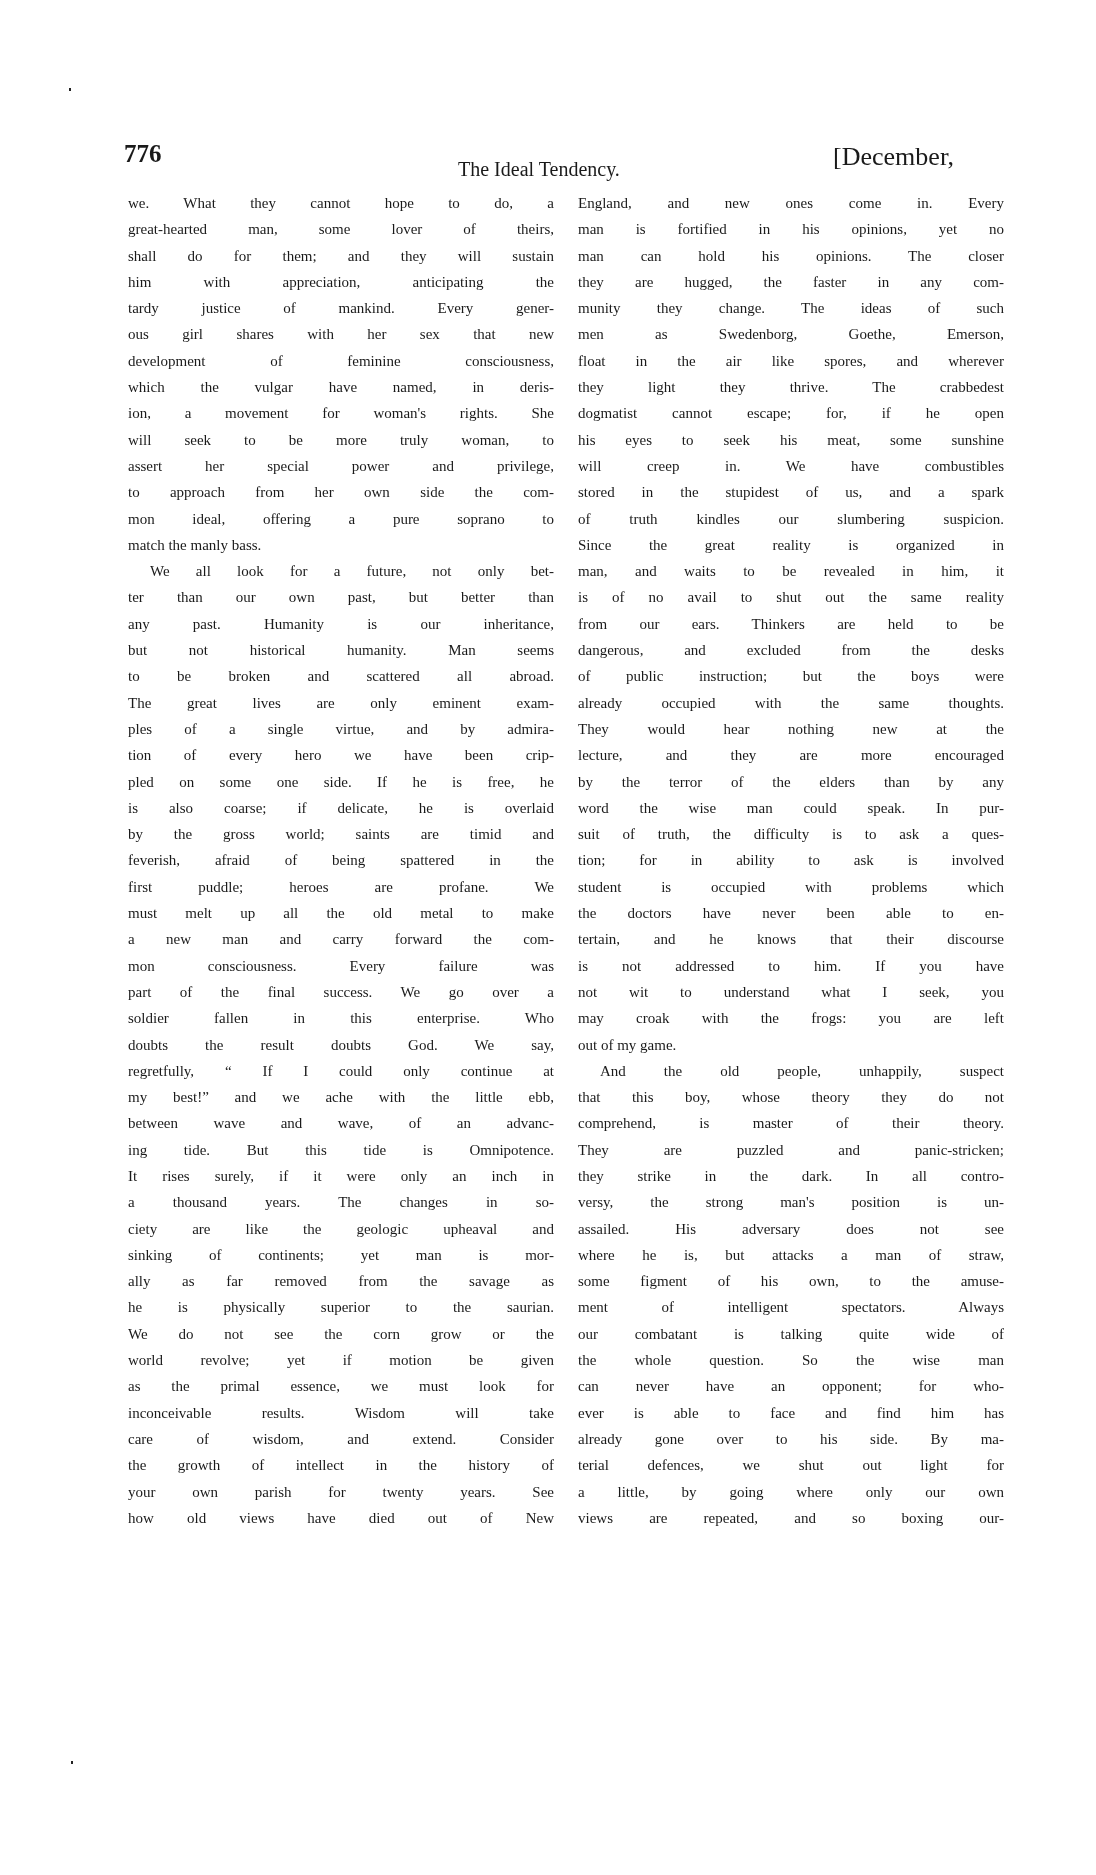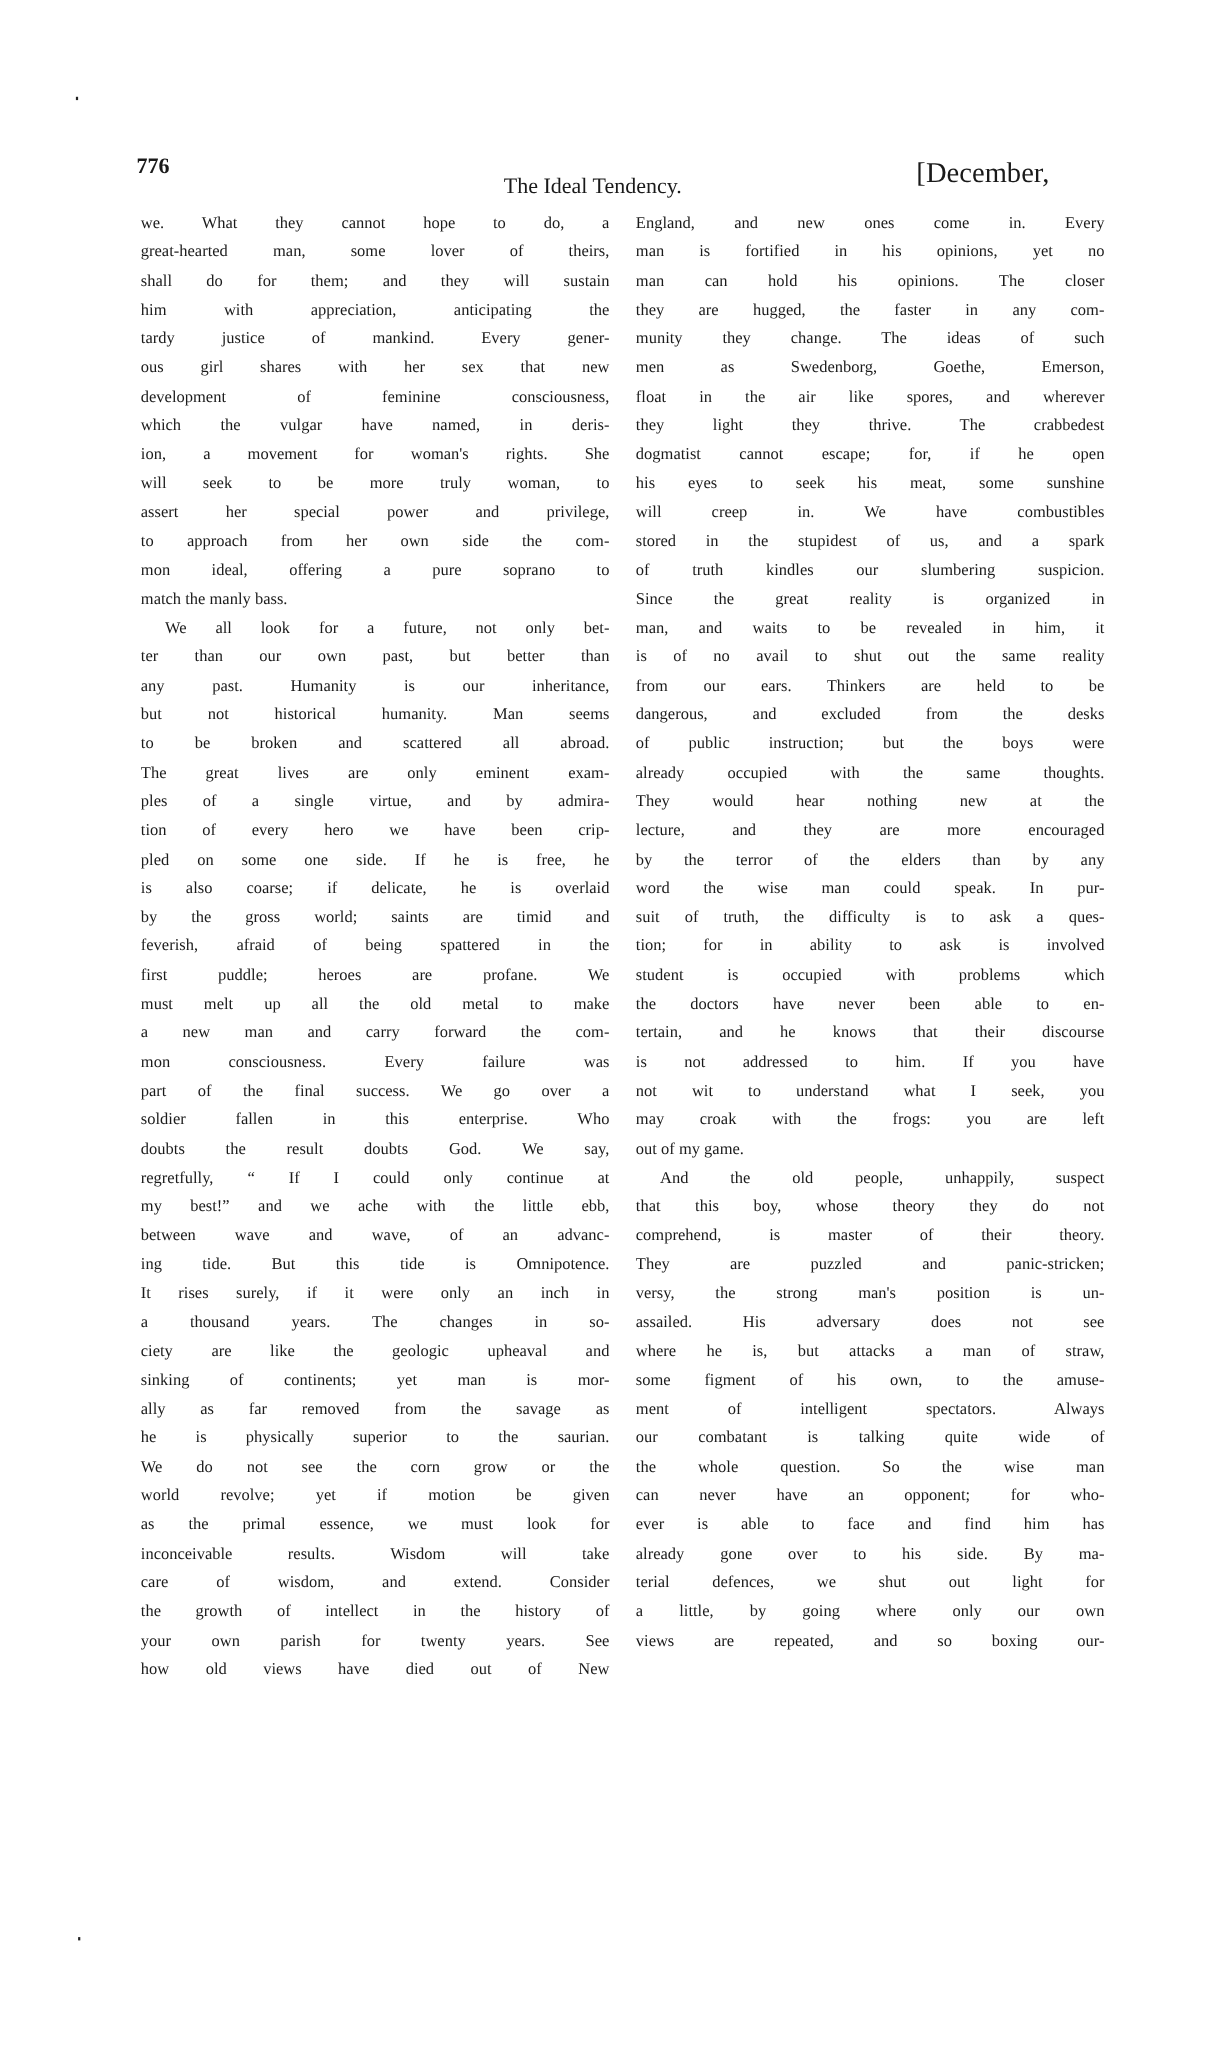--- a/index.html
+++ b/index.html
@@ -1,20 +1,20 @@
 <!DOCTYPE html>
 <html><head>
 <meta charset="utf-8">
 <style>
   html, body { margin: 0; padding: 0; background: #ffffff; }
   body { width: 1096px; height: 1875px; position: relative; overflow: hidden;
          font-family: "Liberation Serif", "DejaVu Serif", serif; color: #1a1a1a; }
   .page { position: absolute; left: 0; top: 0; width: 1096px; height: 1875px; }
   .running-head { position: absolute; top: 140px; left: 124px; width: 830px; height: 40px; }
-  .page-number { position: absolute; left: 0; top: 0; font-size: 20px; font-weight: bold; }
+  .page-number { position: absolute; left: 0; top: 0; font-size: 25px; font-weight: bold; }
   .running-title { position: absolute; left: 334px; top: 18px; font-size: 20px; }
   .month { position: absolute; right: 0; top: 2px; font-size: 26px; text-align: center; }
   .col { position: absolute; top: 190px; width: 440px; font-size: 15px; line-height: 26.3px; }
   .col-left { left: 128px; width: 426px; }
   .col-right { left: 578px; width: 426px; }
   .line { display: block; white-space: nowrap; text-align: justify; text-align-last: justify; height: 26.3px; }
   .line.last { text-align-last: left; }
   .para-indent { padding-left: 22px; }
   .speck { position: absolute; width: 2px; height: 3px; background: #222; }
 </style>
@@ -115,20 +115,21 @@
       <span class="line">the doctors have never been able to en-</span>
       <span class="line">tertain, and he knows that their discourse</span>
       <span class="line">is not addressed to him.  If you have</span>
       <span class="line">not wit to understand what I seek, you</span>
       <span class="line">may croak with the frogs: you are left</span>
       <span class="line last">out of my game.</span>
       <span class="line para-indent">And the old people, unhappily, suspect</span>
       <span class="line">that this boy, whose theory they do not</span>
       <span class="line">comprehend, is master of their theory.</span>
       <span class="line">They are puzzled and panic-stricken;</span>
+      <span class="line">they strike in the dark.  In all contro-</span>
       <span class="line">versy, the strong man's position is un-</span>
       <span class="line">assailed.  His adversary does not see</span>
       <span class="line">where he is, but attacks a man of straw,</span>
       <span class="line">some figment of his own, to the amuse-</span>
       <span class="line">ment of intelligent spectators.  Always</span>
       <span class="line">our combatant is talking quite wide of</span>
       <span class="line">the whole question.  So the wise man</span>
       <span class="line">can never have an opponent; for who-</span>
       <span class="line">ever is able to face and find him has</span>
       <span class="line">already gone over to his side.  By ma-</span>

